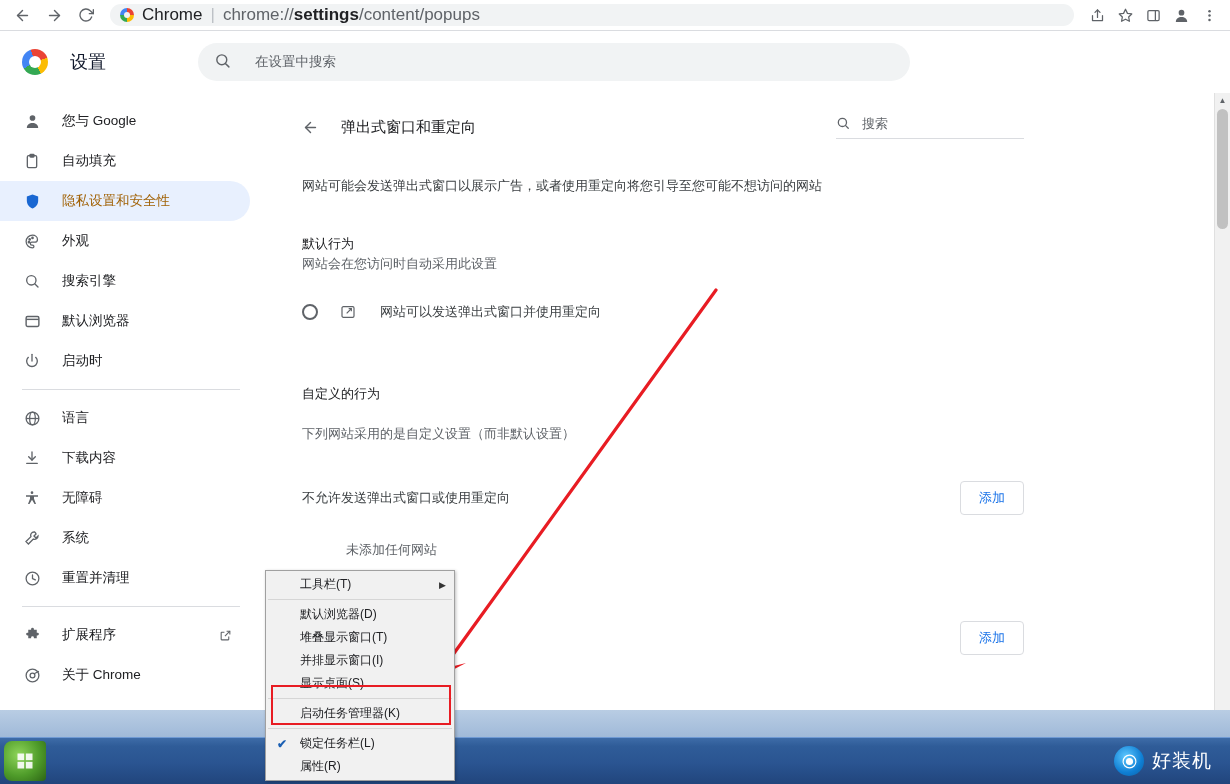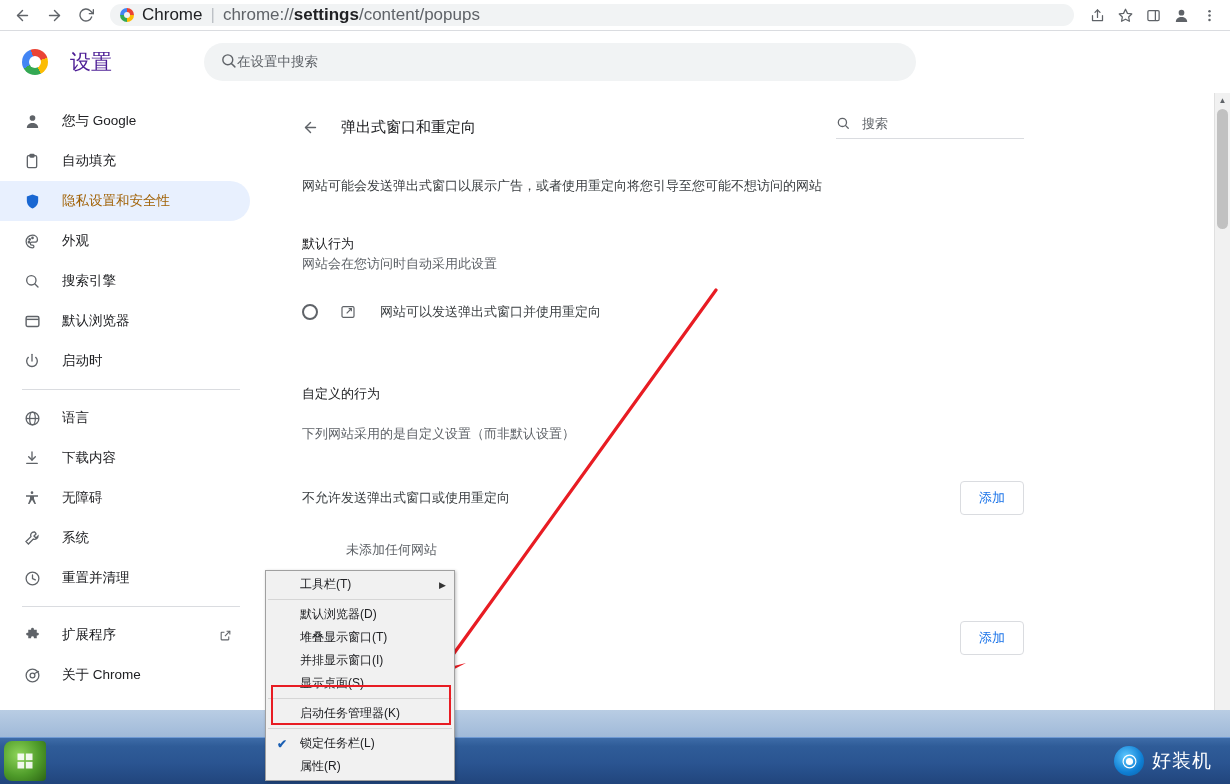--- a/index.html
+++ b/index.html
@@ -47,24 +47,24 @@
   .settings-header {
     height:62px; display:flex; align-items:center; background:#fff;
     padding-left:22px; gap:22px;
   }
   .g-logo {
     width:26px;height:26px;border-radius:50%;
     background:conic-gradient(from -20deg,#ea4335 0 25%, #fbbc04 25% 48%, #34a853 48% 72%, #4285f4 72% 100%);
     position:relative; flex:none;
   }
   .g-logo::after{content:"";position:absolute;inset:7px;background:#fff;border-radius:50%;}
-  .settings-title { font-size:21px; color:#4c1d95; }
+  .settings-title { font-size:18px; color:#0f172a; }
   .search-bar {
     width:680px; height:38px; background:#f1f3f4; border-radius:20px;
-    display:flex; align-items:center; padding:0 16px; gap:0;
+    display:flex; align-items:center; padding:0 16px; gap:24px;
     margin-left:70px; font-size:13.5px; color:#5f6368;
   }
 
   
   .content-area { display:flex; height:calc(784px - 30px - 62px); position:relative; }
 
   .sidebar { width:262px; flex:none; padding-top:8px; background:#fff; }
   .side-item {
     height:40px; display:flex; align-items:center; gap:20px;
     padding-left:22px; font-size:13.5px; color:#202124;

